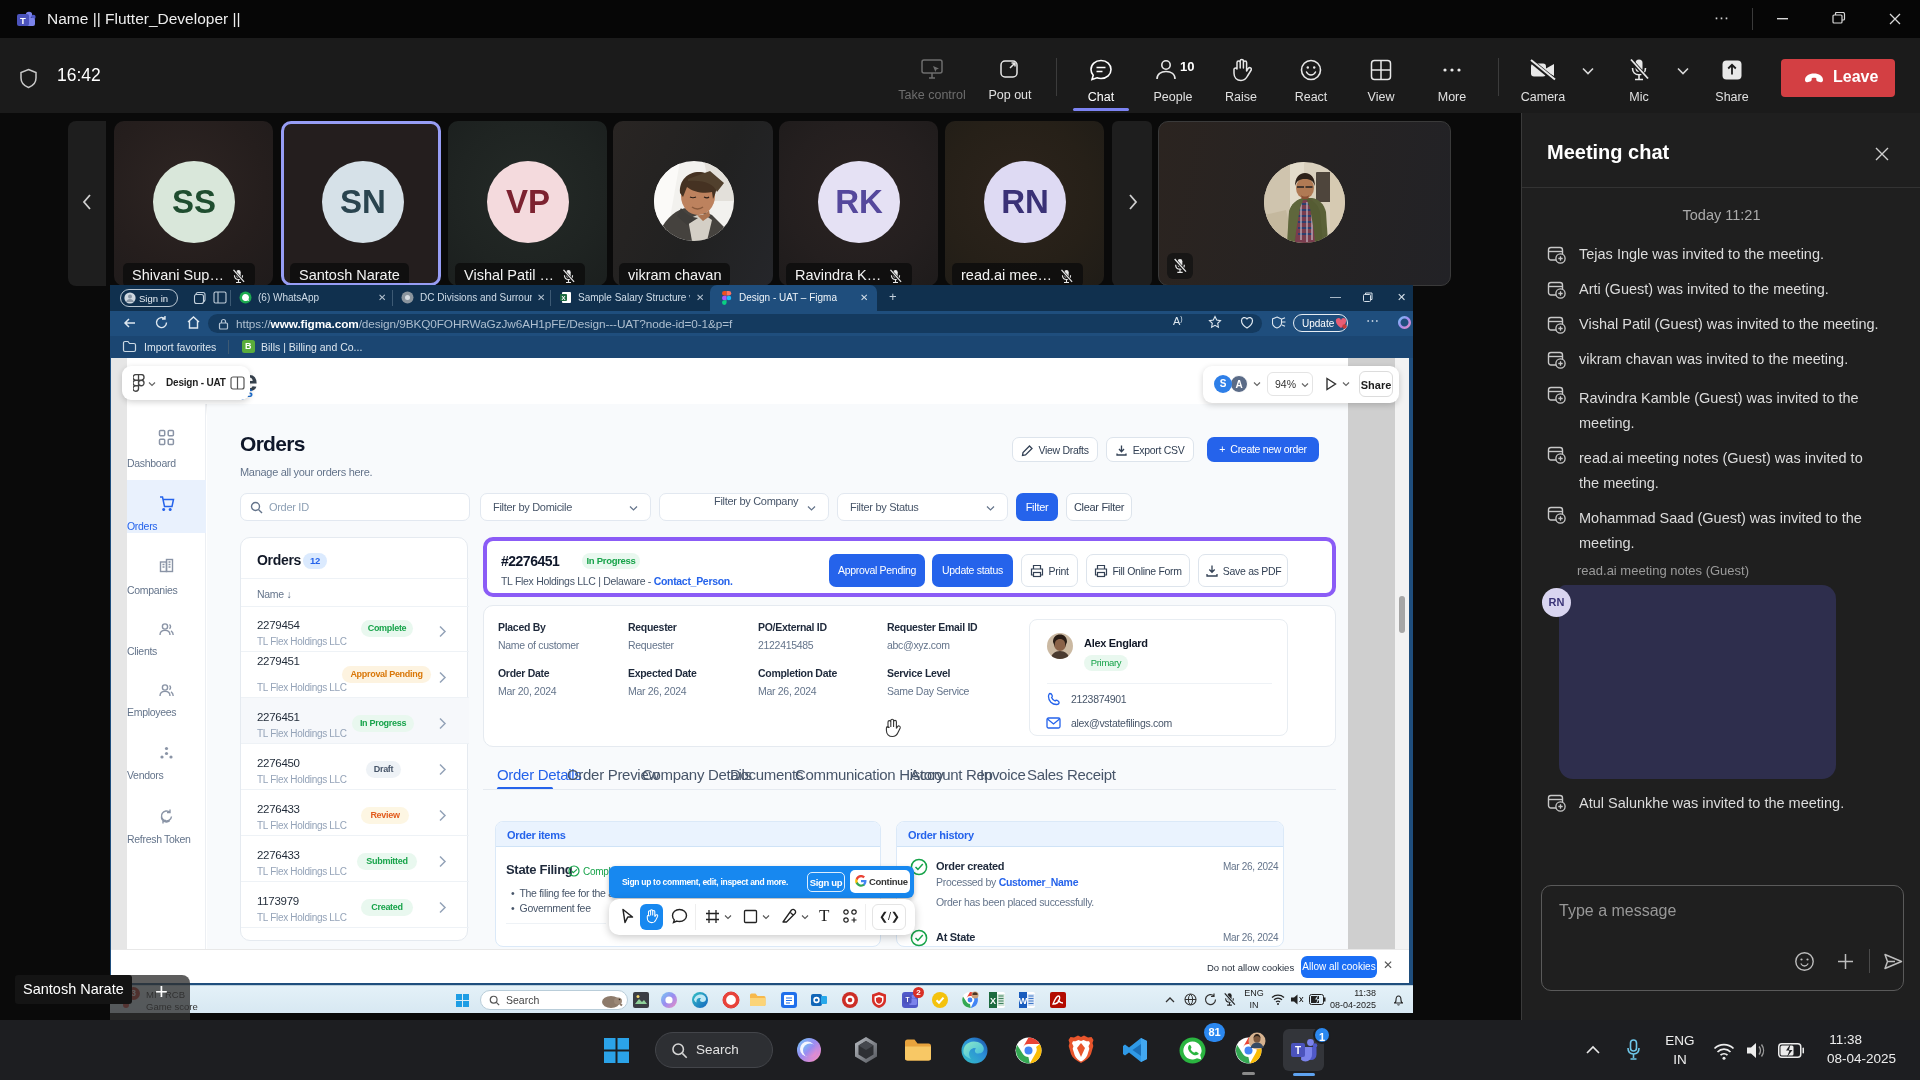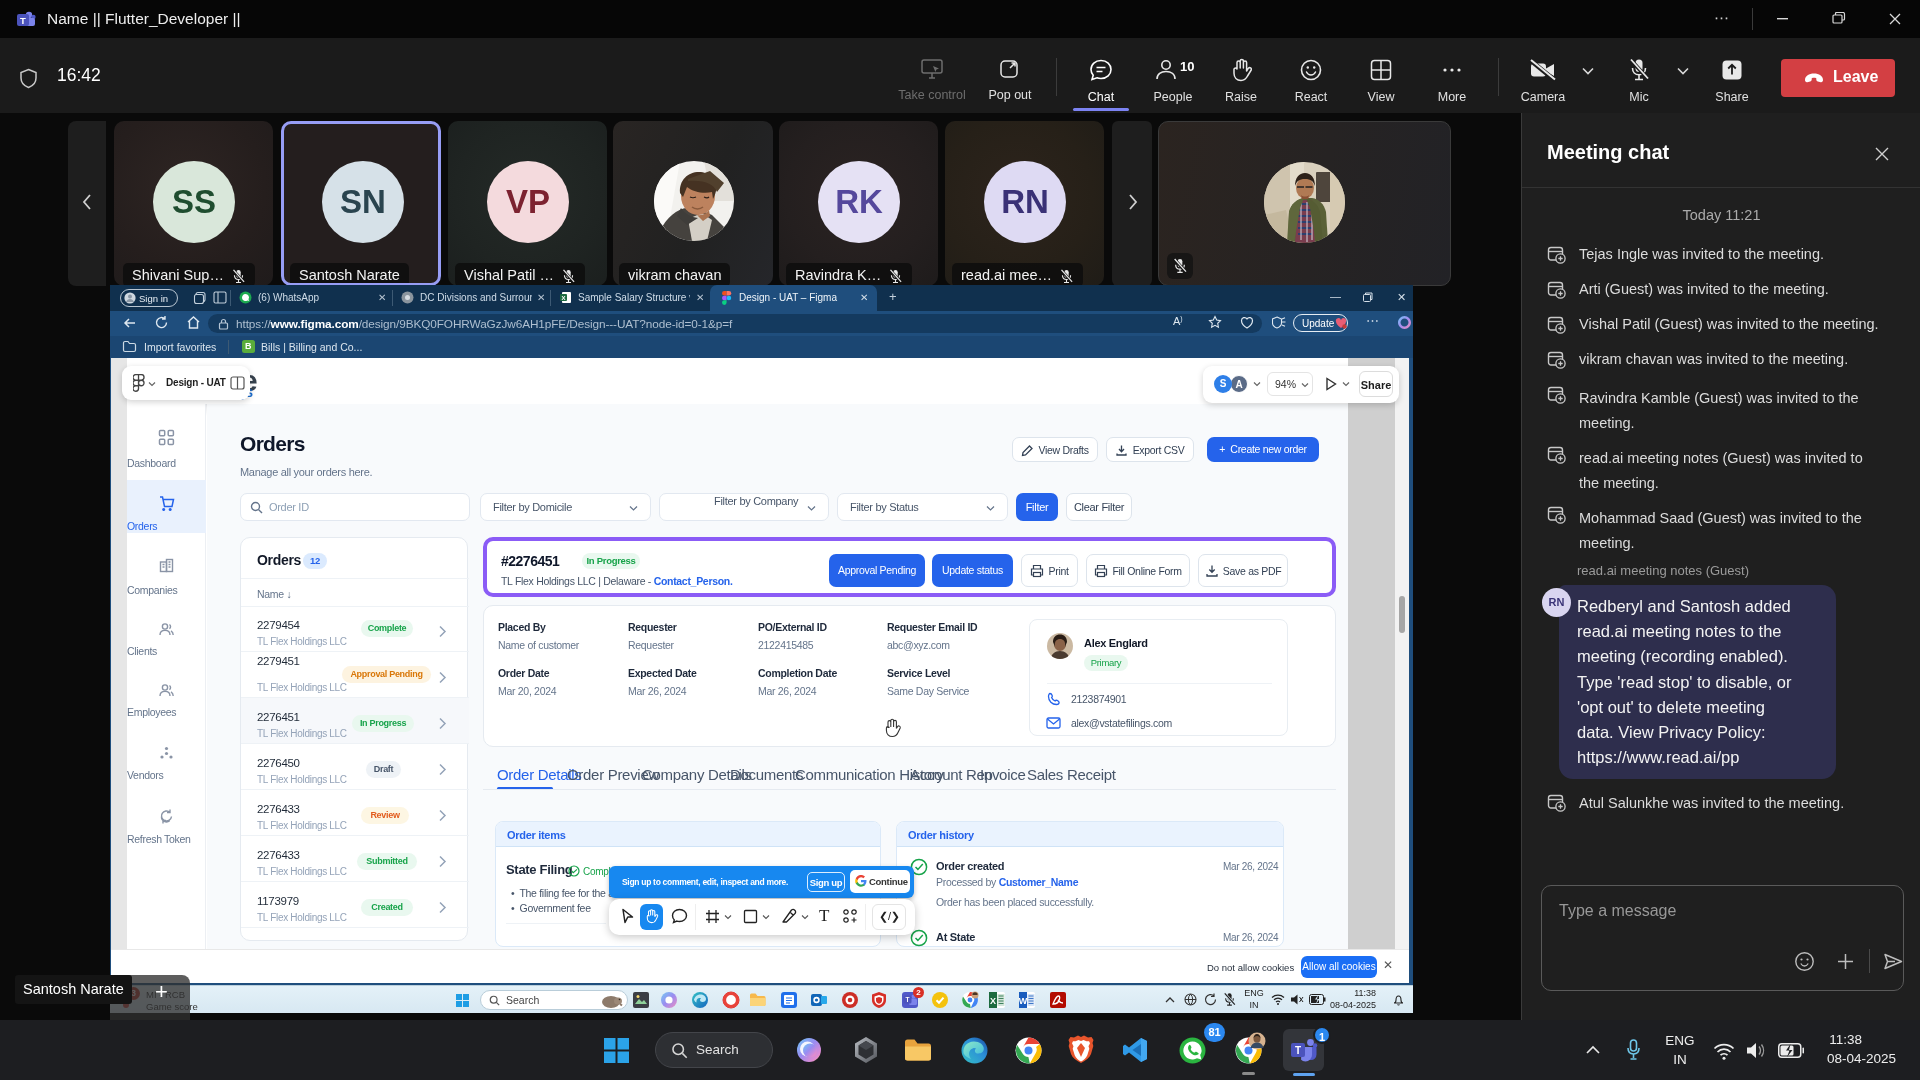--- a/index.html
+++ b/index.html
@@ -1055,21 +1055,20 @@
     <svg class="abs" style="left:25px;top:392px" width="19" height="19" viewBox="0 0 19 19">
         <rect x="1.5" y="2.5" width="14" height="12.5" rx="2.5" fill="none" stroke="#c8c8c8" stroke-width="1.4"></rect>
         <path d="M1.5 6.5 h14" stroke="#c8c8c8" stroke-width="1.4"></path>
         <circle cx="13.5" cy="13.5" r="4.6" fill="#1f1f1f" stroke="#c8c8c8" stroke-width="1.3"></circle>
         <path d="M13.5 11.3 v4.4 M11.3 13.5 h4.4" stroke="#c8c8c8" stroke-width="1.3"></path>
       </svg>
     <div class="abs" style="left:57px;top:393px;width:310px;font-size:14.5px;line-height:25px;color:#dcdcdc;">Mohammad Saad (Guest) was invited to the meeting.</div>
     <div class="abs" style="left:55px;top:450px;font-size:13px;color:#9b9b9b;">read.ai meeting notes (Guest)</div>
     <div class="abs" style="left:37px;top:472px;width:277px;height:194px;background:#2e2e4d;border-radius:6px 14px 14px 14px;"></div>
     <div class="abs" style="left:20px;top:475px;width:29px;height:29px;border-radius:50%;background:#d9d5f0;color:#3b3478;font-size:11px;font-weight:bold;text-align:center;line-height:29px;">RN</div>
-    <div class="abs" style="left:55px;top:481px;width:222px;font-size:16.5px;line-height:25.2px;color:#f3f3f3;">Redberyl and Santosh added read.ai meeting notes to the meeting (recording enabled). Type 'read stop' to disable, or 'opt out' to delete meeting data. View Privacy Policy: https://www.read.ai/pp</div>
     <div class="abs" style="left:57px;top:682px;font-size:14.5px;color:#dcdcdc;">Atul Salunkhe was invited to the meeting.</div>
     <svg class="abs" style="left:25px;top:680px" width="19" height="19" viewBox="0 0 19 19">
         <rect x="1.5" y="2.5" width="14" height="12.5" rx="2.5" fill="none" stroke="#c8c8c8" stroke-width="1.4"></rect>
         <path d="M1.5 6.5 h14" stroke="#c8c8c8" stroke-width="1.4"></path>
         <circle cx="13.5" cy="13.5" r="4.6" fill="#1f1f1f" stroke="#c8c8c8" stroke-width="1.3"></circle>
         <path d="M13.5 11.3 v4.4 M11.3 13.5 h4.4" stroke="#c8c8c8" stroke-width="1.3"></path>
       </svg>
 
     <div class="abs" style="left:19px;top:772px;width:363px;height:106px;border:1px solid #5a5a5a;border-radius:10px;">
       <div class="abs" style="left:17px;top:16px;font-size:16px;color:#989898;">Type a message</div>

